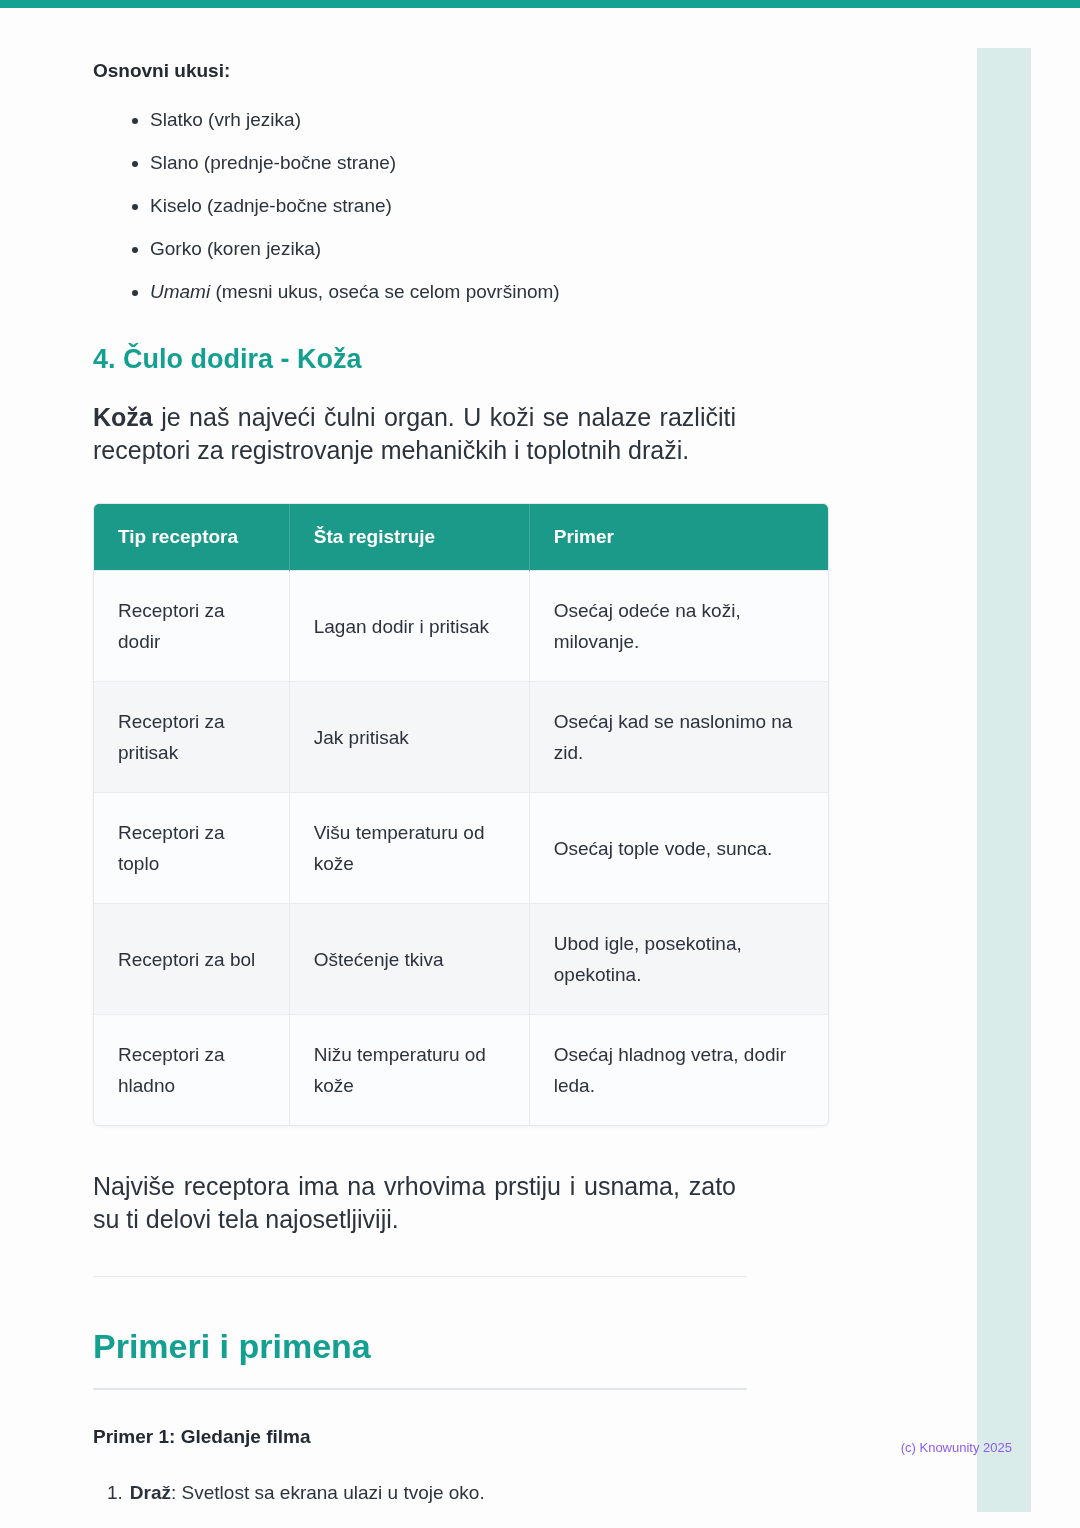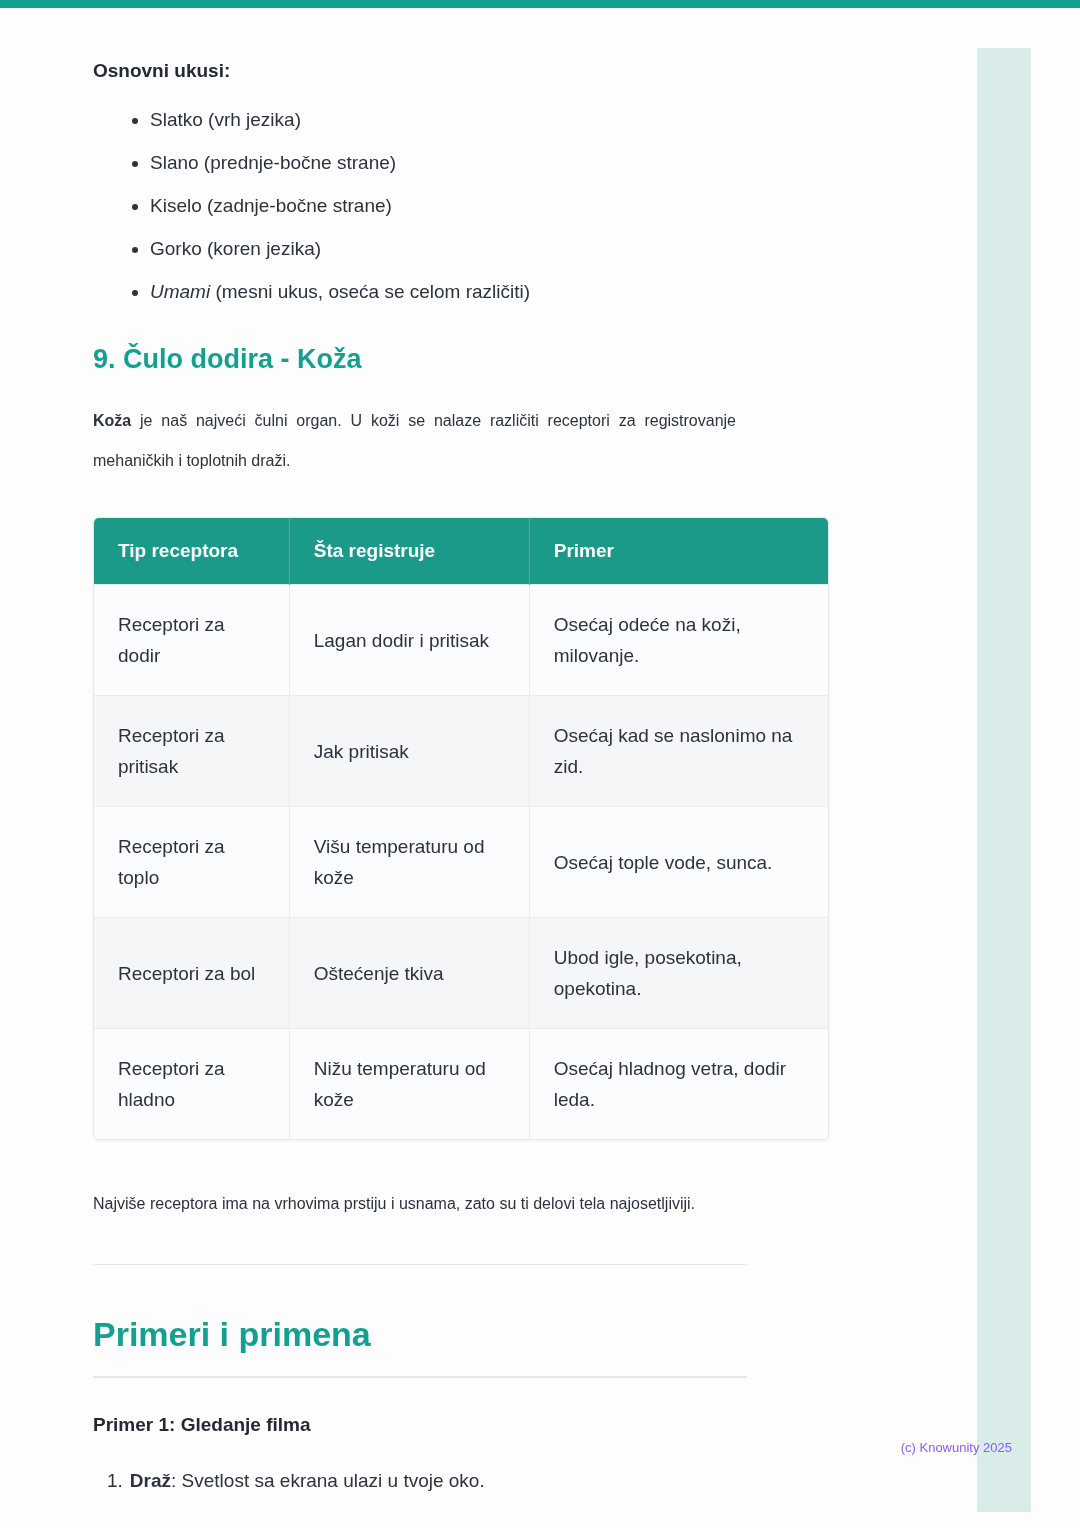--- a/index.html
+++ b/index.html
@@ -54,22 +54,22 @@
     color: #2c333d;
     margin-left: 23px;
   }
   h2.section-heading {
     color: #14a090;
     font-size: 27px;
     font-weight: bold;
     margin: 40px 0 26px 0;
   }
   p.body-text {
-    font-size: 16px;
-    line-height: 40px;
+    font-size: 25px;
+    line-height: 33px;
     text-align: justify;
     margin: 0 11px 36px 0;
   }
   .table-wrap {
     width: 734px;
     border: 1px solid #e6e8eb;
     border-radius: 6px;
     overflow: hidden;
     box-shadow: 0 1px 3px rgba(30,40,50,0.06);
     margin: 0 0 44px 0;
@@ -157,24 +157,24 @@
   <div class="side-band"></div>
 
   <div class="content">
     <div class="tastes-heading">Osnovni ukusi:</div>
 
     <ul class="tastes" id="tastes-list">
         <li><span>Slatko (vrh jezika)</span></li>
         <li><span>Slano (prednje-bočne strane)</span></li>
         <li><span>Kiselo (zadnje-bočne strane)</span></li>
         <li><span>Gorko (koren jezika)</span></li>
-        <li><em>Umami</em><span> (mesni ukus, oseća se celom različiti)</span></li>
+        <li><em>Umami</em><span> (mesni ukus, oseća se celom površinom)</span></li>
       </ul>
 
-    <h2 class="section-heading">9. Čulo dodira - Koža</h2>
+    <h2 class="section-heading">4. Čulo dodira - Koža</h2>
 
     <p class="body-text" id="touch-intro"><strong>Koža</strong><span> je naš najveći čulni organ. U koži se nalaze različiti receptori za registrovanje mehaničkih i toplotnih draži.</span></p>
 
     <div class="table-wrap">
       <table class="receptors">
         <colgroup>
             <col class="c1">
             <col class="c2">
             <col class="c3">
           </colgroup>

